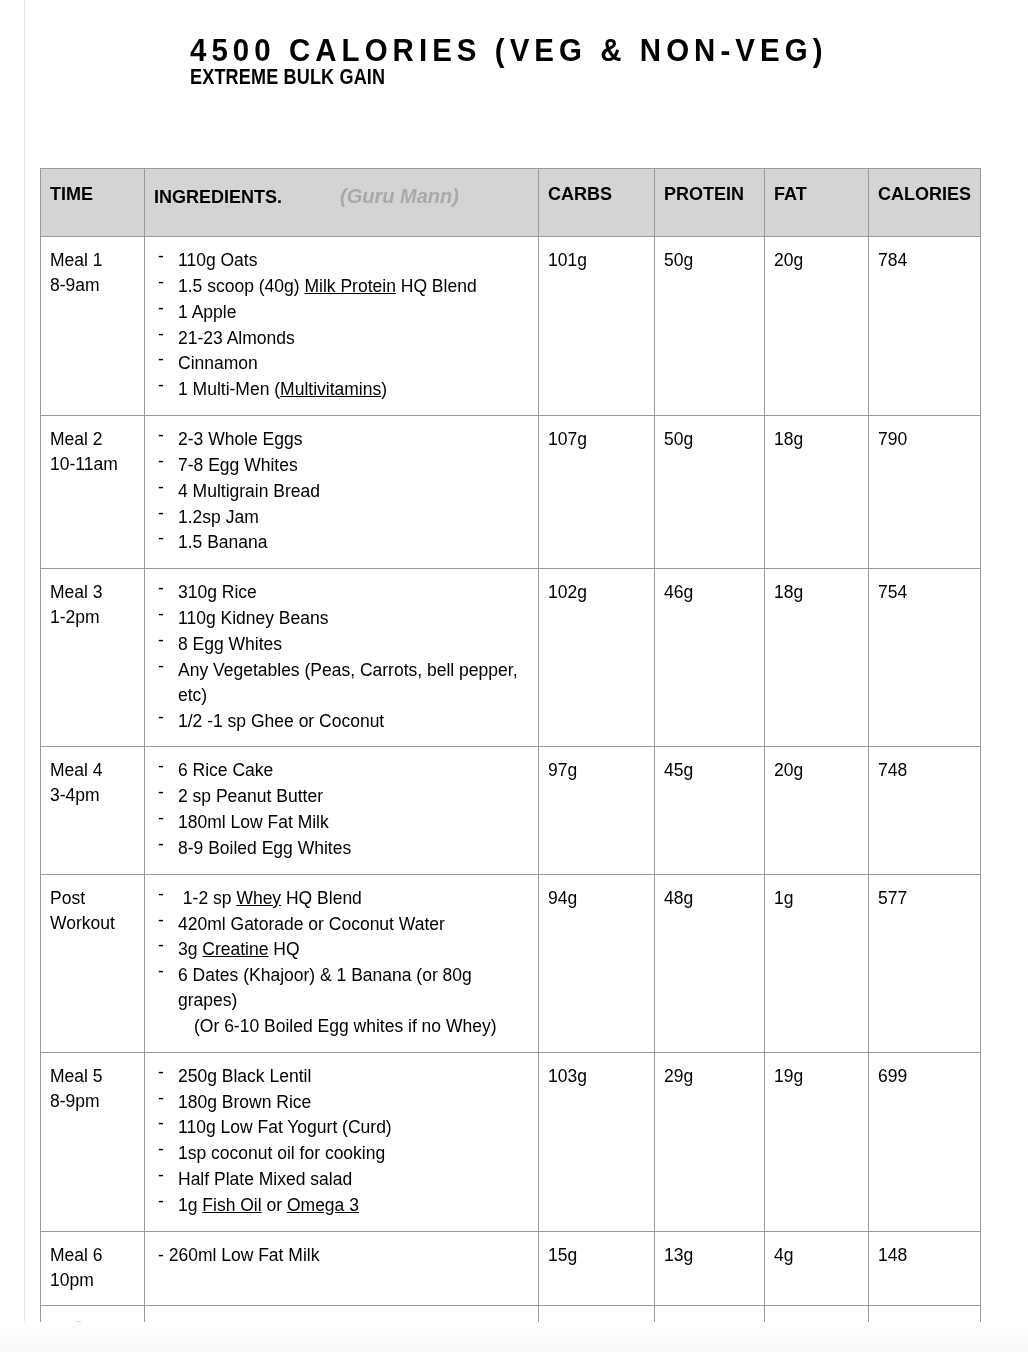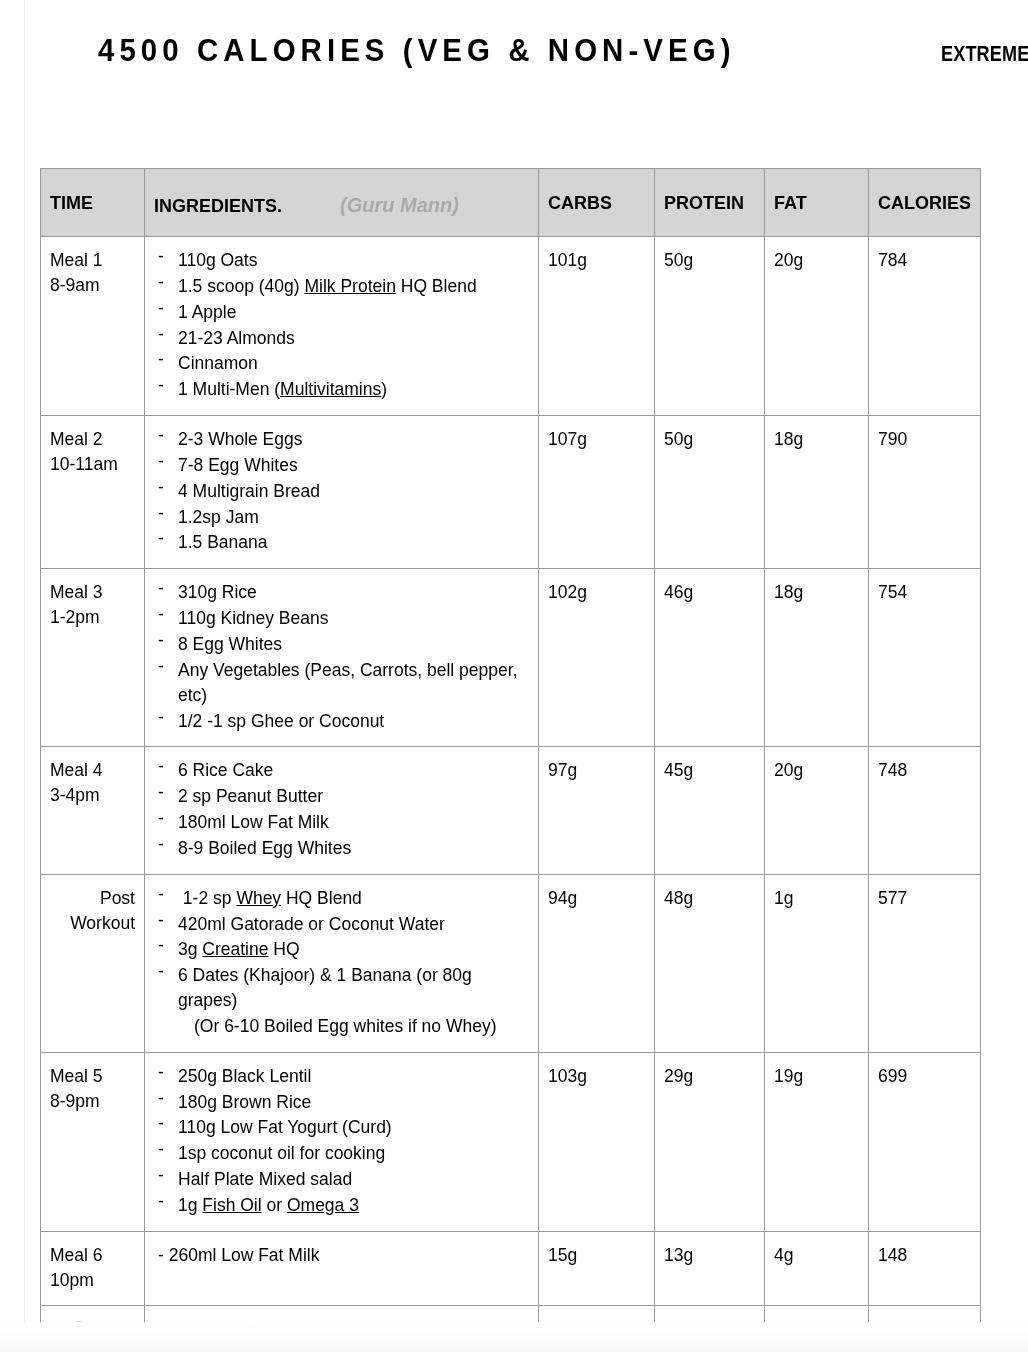--- a/index.html
+++ b/index.html
@@ -34,20 +34,21 @@
     padding: 0 40px;
   }
 
   
   .doc-header {
     display: flex;
     align-items: baseline;
     justify-content: flex-start;
     padding-top: 34px;
     height: 72px;
+    flex-direction: column;
   }
   .doc-title {
     font-family: "Liberation Sans Narrow", "Liberation Sans", sans-serif;
     font-weight: 700;
     font-size: 32px;
     letter-spacing: 5.5px;
     transform: scaleX(0.92);
     transform-origin: left center;
     white-space: nowrap;
     margin-left: 58px;
@@ -102,21 +103,21 @@
     font-size: 17.5px;
     line-height: 1.42;
     text-align: left;
   }
   .meal-table thead th {
     background: #d4d4d4;
     font-weight: 700;
     font-size: 18px;
     height: 68px;
     vertical-align: top;
-    padding-top: 22px;
+    padding-top: 13px;
   }
   .col-time   { width: 104px; }
   .col-ing    { width: 394px; }
   .col-carbs  { width: 116px; }
   .col-prot   { width: 110px; }
   .col-fat    { width: 104px; }
   .col-cal    { width: 112px; }
 
   .th-ing-wrap {
     display: flex;
@@ -131,21 +132,21 @@
     font-size: 20px;
   }
 
   .time-cell {
     font-weight: 400;
     font-size: 17.5px;
     line-height: 1.45;
     padding-left: 10px;
     white-space: pre-line;
   }
-  .time-cell.center { text-align: right; padding-left: 9px; }
+  .time-cell.center { text-align: left; padding-left: 9px; }
 
   .ing-list {
     margin: 0;
     padding: 0;
     list-style: none;
   }
   .ing-list li {
     position: relative;
     padding-left: 24px;
     margin: 0 0 1px 0;

